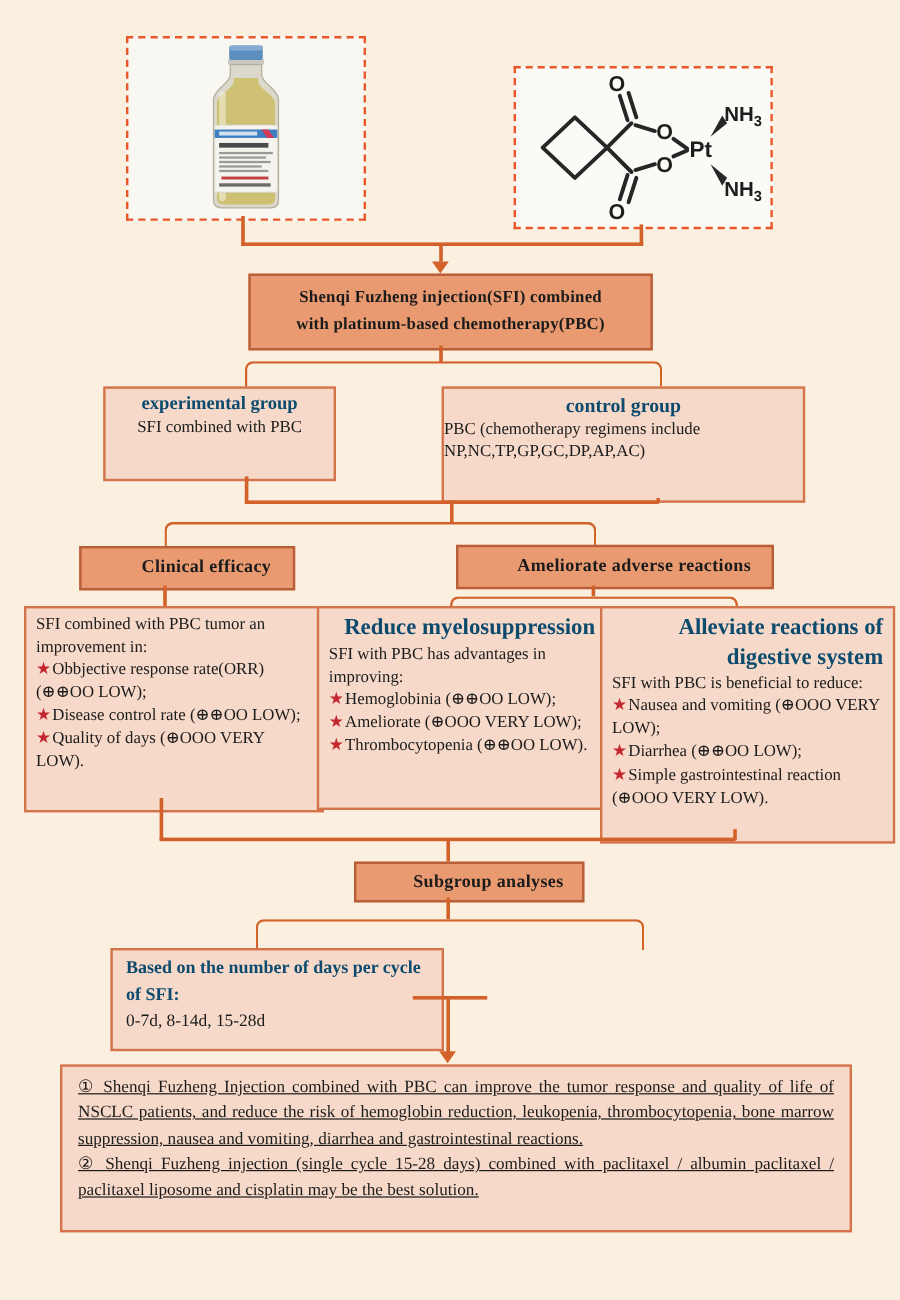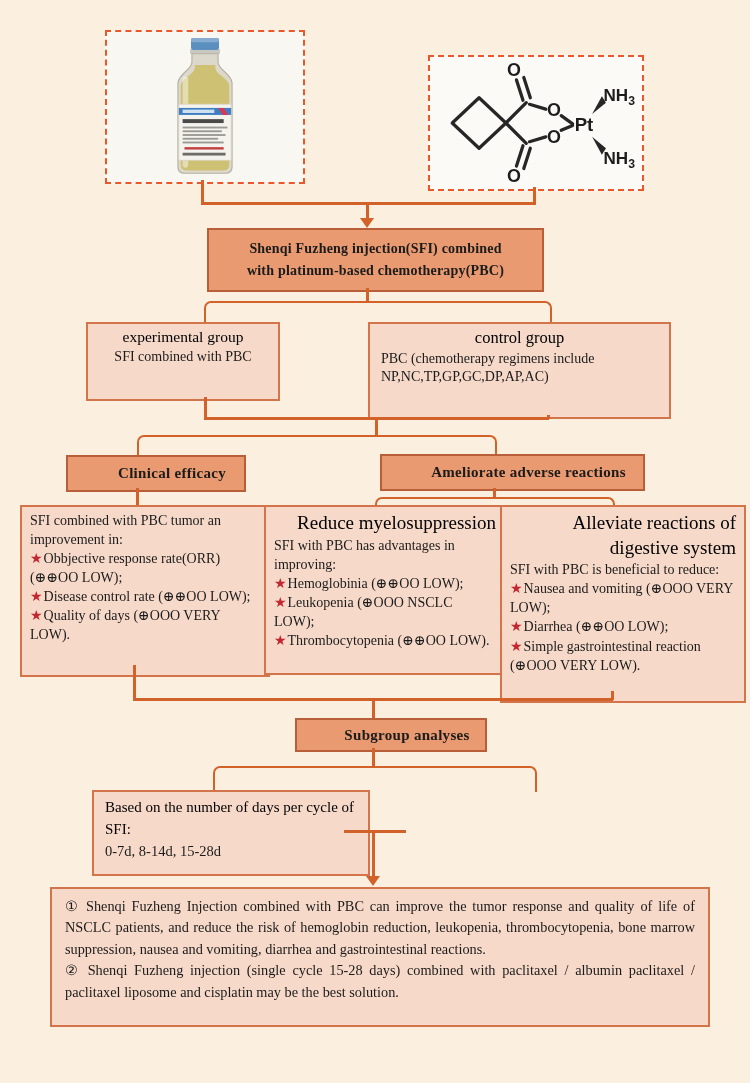--- a/index.html
+++ b/index.html
@@ -18,30 +18,30 @@
   .arrow-down{position:absolute;width:0;height:0;border-left:7px solid transparent;
        border-right:7px solid transparent;border-top:10px solid #d2622a;}
 
   
   .salmon{position:absolute;background:#e99a70;border:2px solid #b85f39;
           display:flex;flex-direction:column;align-items:center;justify-content:center;
           color:#1b1b1b;font-weight:bold;}
   .pink{position:absolute;background:#f6d9c9;border:2px solid #d3744a;color:#1b1b1b;}
   .title-box{font-size:14px;line-height:1.6;text-align:center;letter-spacing:.2px;}
   .hdr{font-size:15px;letter-spacing:.3px;padding-left:32px;}
-  .red{color:#000000;font-weight:normal;}
+  .red{color:#0c4a6e;font-weight:bold;}
   .grp-head{font-size:15.5px;text-align:center;margin-top:4px;}
   .grp-body{font-size:14px;text-align:center;margin-top:2px;line-height:1.3;}
-  .grp-body.left{text-align:left;padding:0 11px;}
+  .grp-body.left{text-align:left;padding:0 0;}
   .detail{font-size:14px;line-height:1.36;padding:4px 8px;}
   .detail .bhead{text-align:right;font-size:19px;line-height:1.3;}
   .star{color:#c2282f;margin-right:1px;}
   .based .bhead{font-size:15px;line-height:1.45;}
   .based{padding:5px 11px;font-size:14.5px;line-height:1.45;}
-  .conclusion{font-size:14.3px;line-height:1.5;padding:7px 13px;text-align:justify;}
+  .conclusion{font-size:14.3px;line-height:1.5;padding:7px 13px;text-align:justify;text-decoration:underline;}
   .conclusion p{margin:0;}
 </style>
 </head>
 <body>
 
 <div class="canvas">
 
   <div class="dashed-box" style="left:105px;top:30px;width:196px;height:150px;">
     <svg width="104" height="140" viewBox="0 0 110 150">
       <rect x="39" y="13" width="32" height="5" fill="#c8c8c0"></rect>
@@ -139,21 +139,21 @@
     <span>SFI combined with PBC tumor an improvement in:</span>
     <div><span class="star">★</span><span>Obbjective response rate(ORR)(⊕⊕OO LOW);</span></div>
     <div><span class="star">★</span><span>Disease control rate (⊕⊕OO LOW);</span></div>
     <div><span class="star">★</span><span>Quality of days (⊕OOO VERY LOW).</span></div>
   </div>
 
   <div class="pink detail" style="left:264px;top:505px;width:222px;height:158px;">
     <div class="red bhead">Reduce myelosuppression</div>
     <span>SFI with PBC has advantages in improving:</span>
     <div><span class="star">★</span><span>Hemoglobinia  (⊕⊕OO LOW);</span></div>
-    <div><span class="star">★</span><span>Leukopenia (⊕OOO NSCLC LOW);</span></div>
+    <div><span class="star">★</span><span>Ameliorate (⊕OOO VERY LOW);</span></div>
     <div><span class="star">★</span><span>Thrombocytopenia  (⊕⊕OO LOW).</span></div>
   </div>
 
   <div class="pink detail" style="left:500px;top:505px;width:226px;height:186px;">
     <div class="red bhead">Alleviate reactions of digestive system</div>
     <span>SFI with PBC is beneficial to reduce:</span>
     <div><span class="star">★</span><span>Nausea and vomiting  (⊕OOO VERY LOW);</span></div>
     <div><span class="star">★</span><span>Diarrhea (⊕⊕OO LOW);</span></div>
     <div><span class="star">★</span><span>Simple  gastrointestinal reaction (⊕OOO VERY LOW).</span></div>
   </div>

